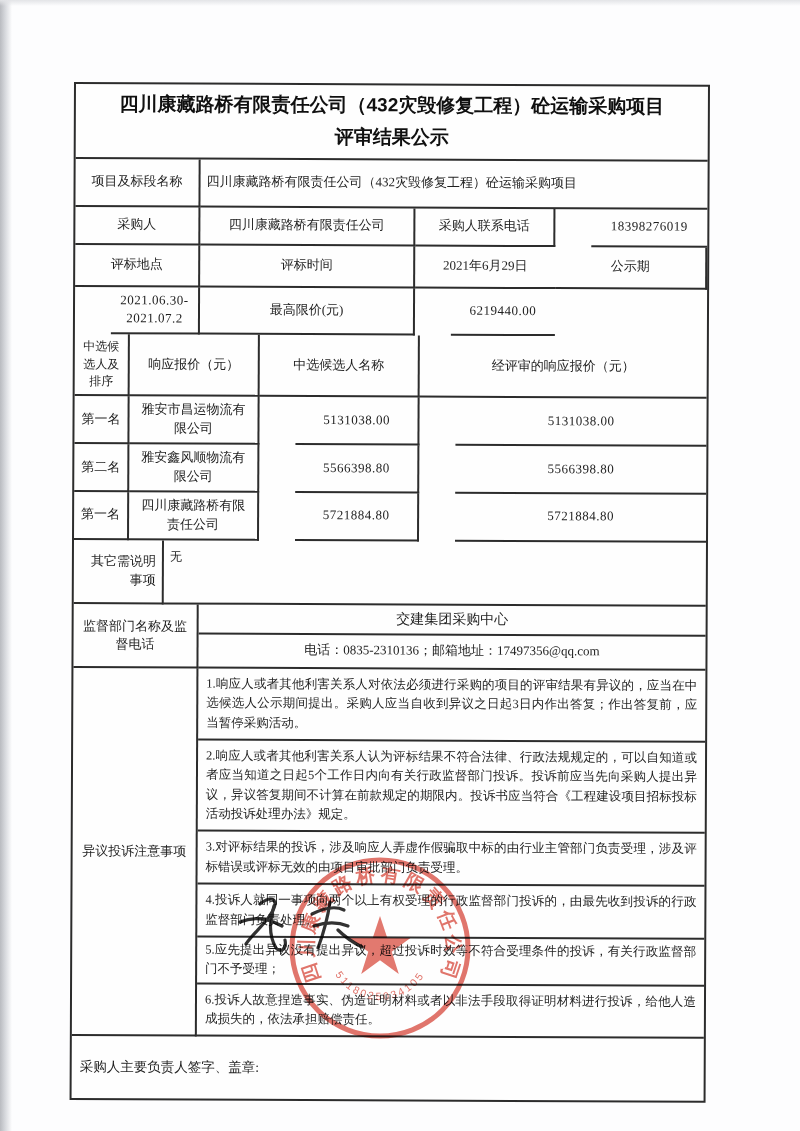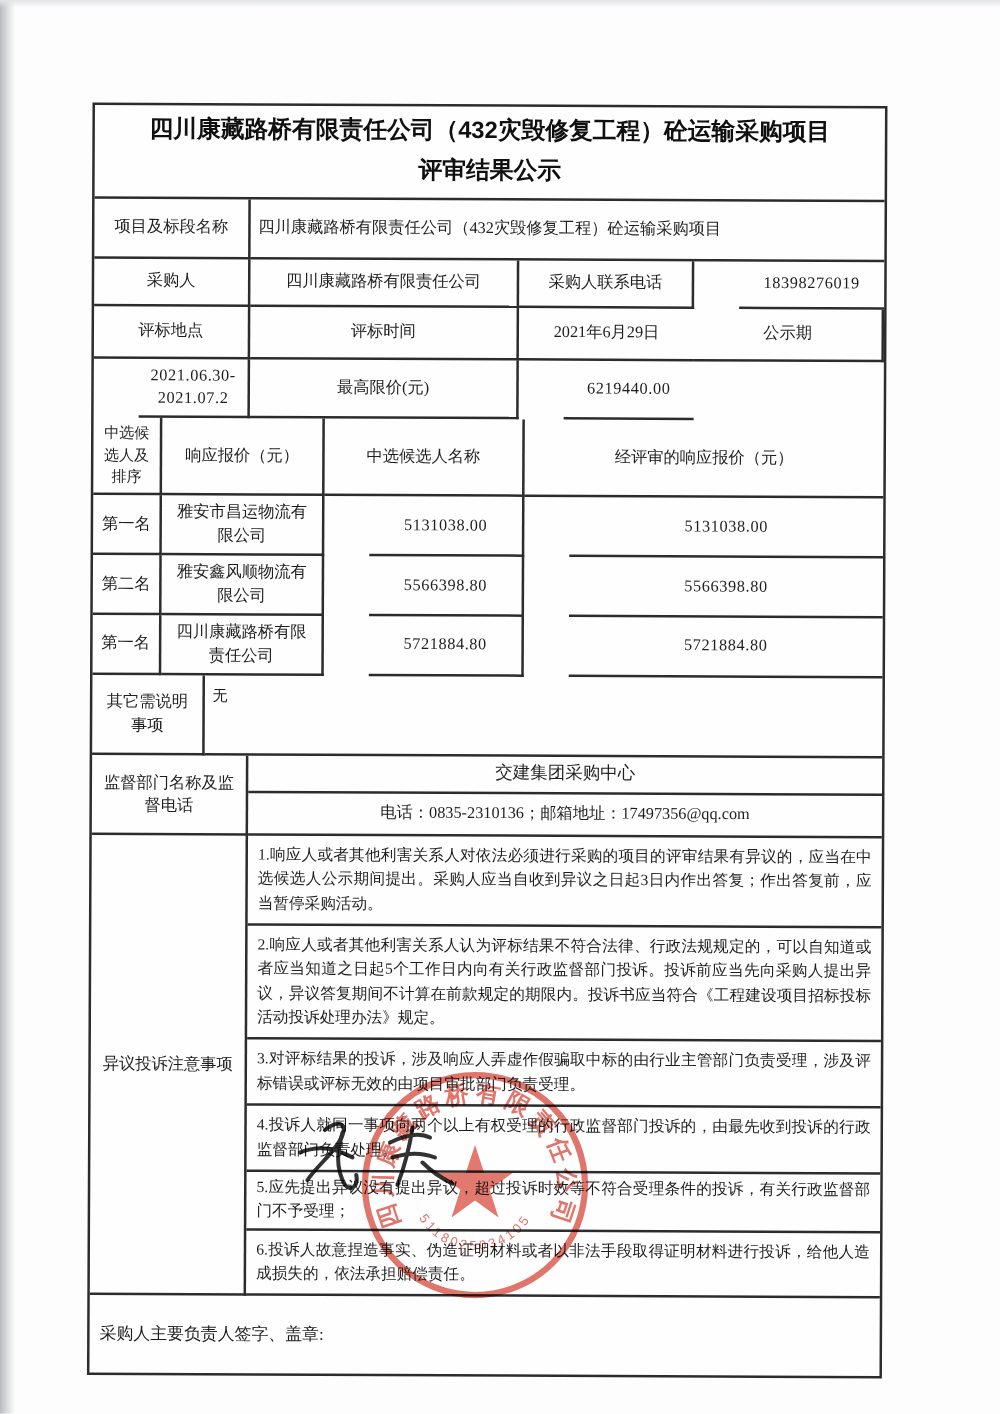--- a/index.html
+++ b/index.html
@@ -128,21 +128,21 @@
     <div class="cell h44 num">5566398.80</div>
     <div class="cell h44 last-col num">5566398.80</div>
 
     <div class="cell h42">第一名</div>
     <div class="cell h42">四川康藏路桥有限责任公司</div>
     <div class="cell h42 num">5721884.80</div>
     <div class="cell h42 last-col num">5721884.80</div>
   </div>
 
   <div class="sec sec-other">
-    <div class="cell h64 left" style="text-align:center;">其它需说明事项</div>
+    <div class="cell h64 left" style="text-align:right;">其它需说明事项</div>
     <div class="cell h64 top-left last-col" style="font-size:12px;padding-top:8px;">无</div>
   </div>
 
   <div class="sec sec-super" style="grid-template-rows:auto auto;">
     <div class="span-rows" style="grid-row:1 / span 2;">监督部门名称及监督电话</div>
     <div class="cell h28 last-col" style="border-right:none;font-size:14px;">交建集团采购中心</div>
     <div class="cell h34 last-col" style="border-right:none;">电话：0835-2310136；邮箱地址：17497356@qq.com</div>
   </div>
 
   <div class="sec sec-obj" style="grid-template-rows:repeat(6,auto);">

